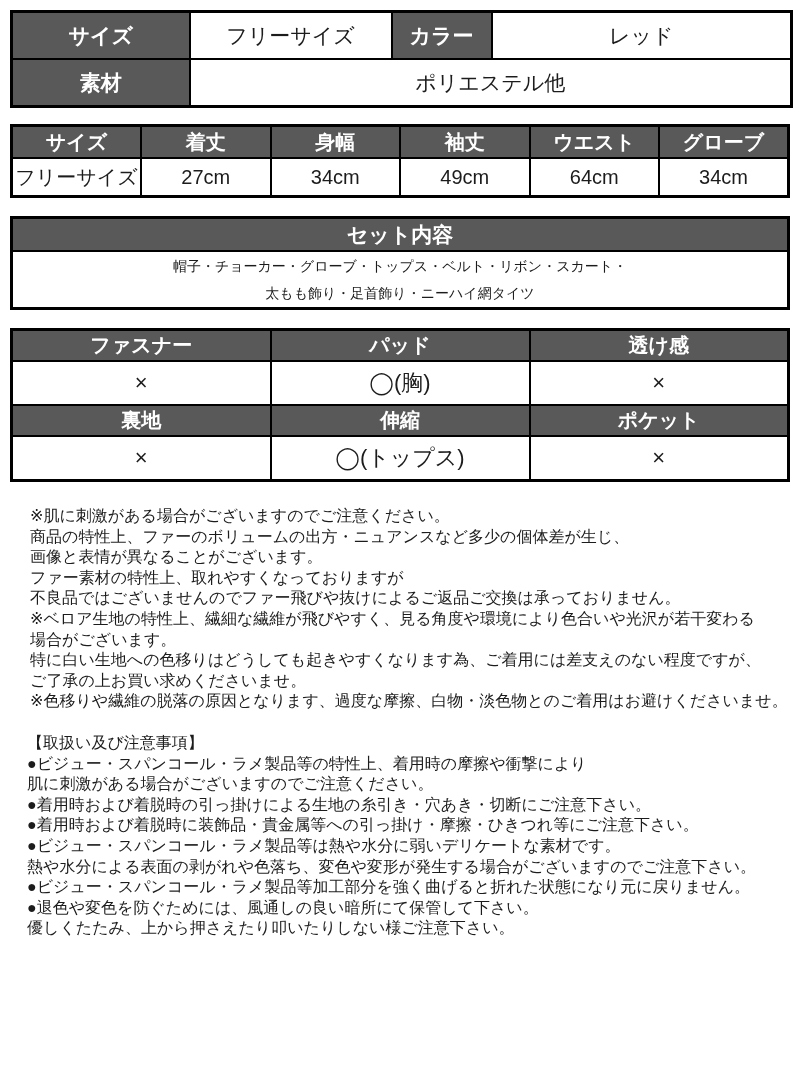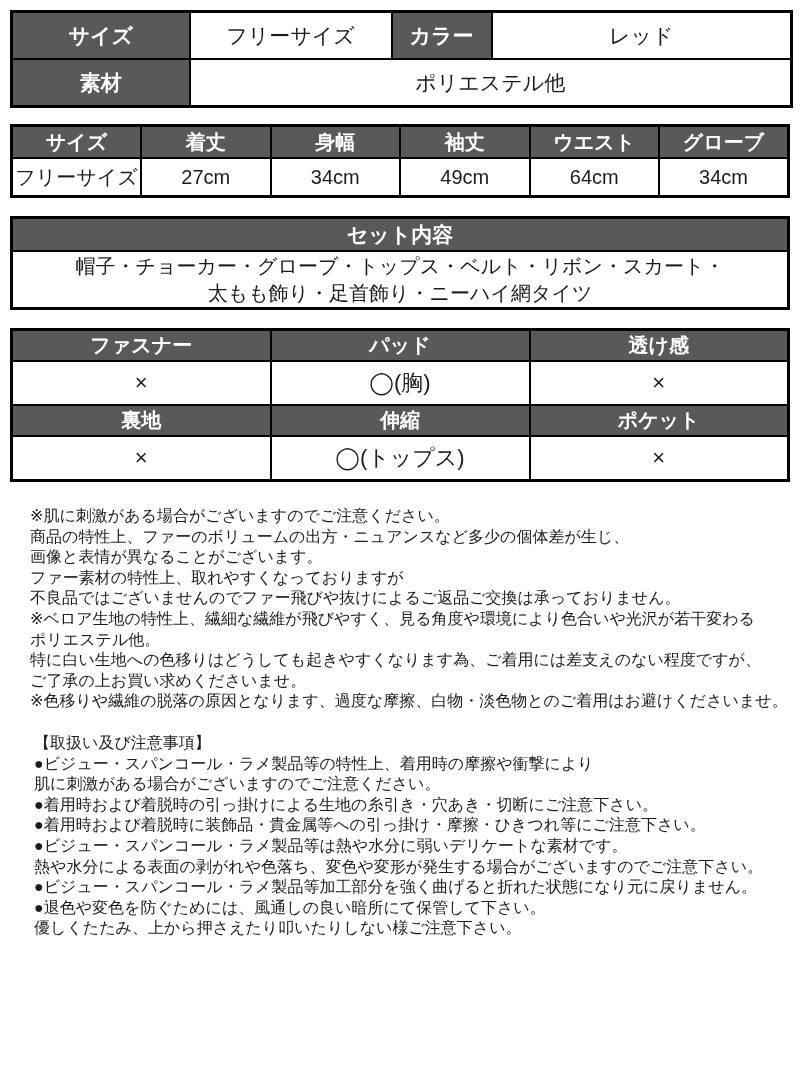--- a/index.html
+++ b/index.html
@@ -44,35 +44,35 @@
   .spec-table th, .spec-table td { height: 45px; font-size: 21px; }
 
   
   .meas-table { margin-bottom: 18px; }
   .meas-table th { height: 30px; font-size: 20px; }
   .meas-table td { height: 36px; font-size: 20px; }
 
   
   .set-table { margin-bottom: 18px; }
   .set-table th { height: 31px; font-size: 21px; text-align: center; }
-  .set-table td { height: 55px; font-size: 20px; }
+  .set-table td { height: 55px; font-size: 14px; }
   .set-table .set-line { line-height: 27px; }
 
   
   .feat-table th { height: 29px; font-size: 20px; }
   .feat-table td { height: 42px; font-size: 22px; }
 
   
   .notes {
     margin: 24px 10px 0 20px;
     font-size: 16px;
     line-height: 20.6px;
   }
   .handling {
-    margin: 21px 10px 0 24px;
+    margin: 21px 10px 0 17px;
     font-size: 16px;
     line-height: 20.6px;
   }
   .note-line { white-space: nowrap; }
 </style>
 </head>
 <body>
 
 <div class="page">
 
@@ -157,21 +157,21 @@
   </tbody>
     </table>
 
   <div class="notes">
     <div class="note-line">※肌に刺激がある場合がございますのでご注意ください。</div>
     <div class="note-line">商品の特性上、ファーのボリュームの出方・ニュアンスなど多少の個体差が生じ、</div>
     <div class="note-line">画像と表情が異なることがございます。</div>
     <div class="note-line">ファー素材の特性上、取れやすくなっておりますが</div>
     <div class="note-line">不良品ではございませんのでファー飛びや抜けによるご返品ご交換は承っておりません。</div>
     <div class="note-line">※ベロア生地の特性上、繊細な繊維が飛びやすく、見る角度や環境により色合いや光沢が若干変わる</div>
-    <div class="note-line">ポリエステル他。</div>
+    <div class="note-line">場合がございます。</div>
     <div class="note-line">特に白い生地への色移りはどうしても起きやすくなります為、ご着用には差支えのない程度ですが、</div>
     <div class="note-line">ご了承の上お買い求めくださいませ。</div>
     <div class="note-line">※色移りや繊維の脱落の原因となります、過度な摩擦、白物・淡色物とのご着用はお避けくださいませ。</div>
   </div>
 
   <div class="handling">
     <div class="note-line">【取扱い及び注意事項】</div>
     <div class="note-line">●ビジュー・スパンコール・ラメ製品等の特性上、着用時の摩擦や衝撃により</div>
     <div class="note-line">肌に刺激がある場合がございますのでご注意ください。</div>
     <div class="note-line">●着用時および着脱時の引っ掛けによる生地の糸引き・穴あき・切断にご注意下さい。</div>

